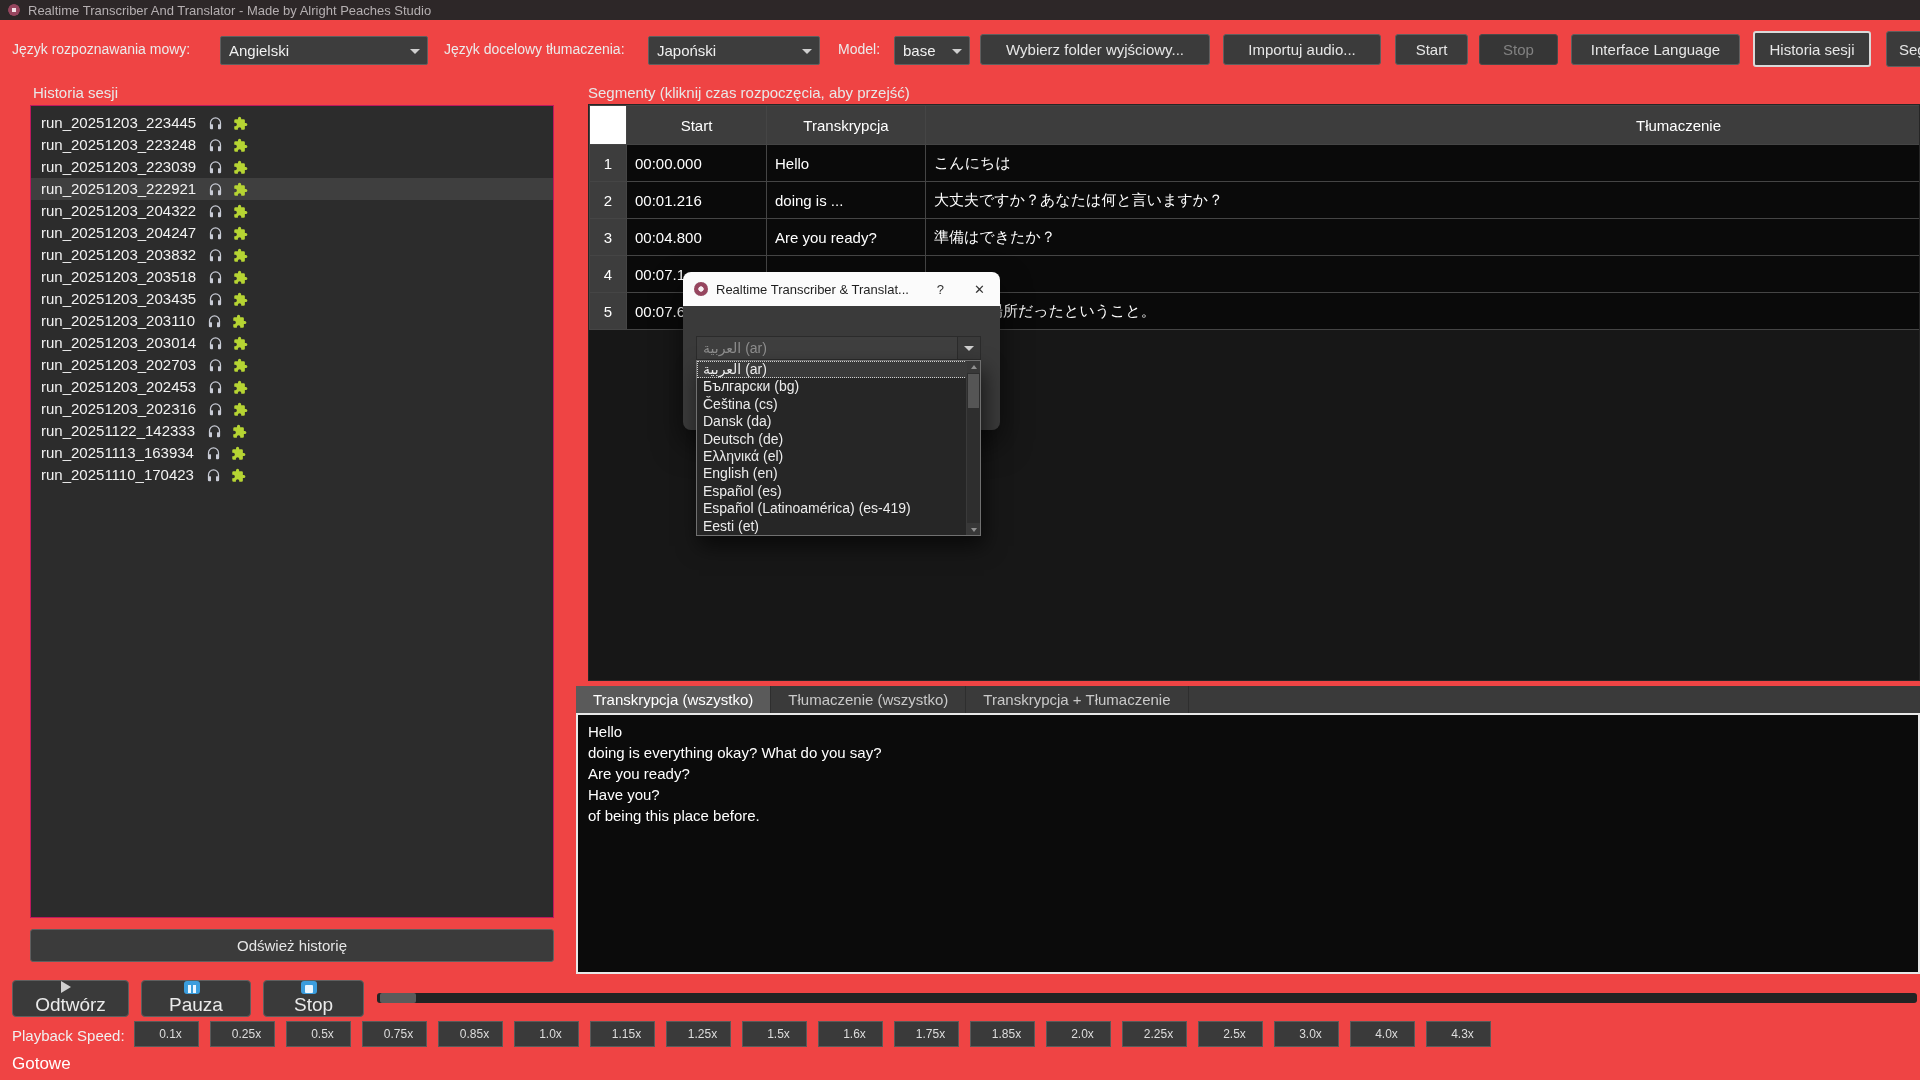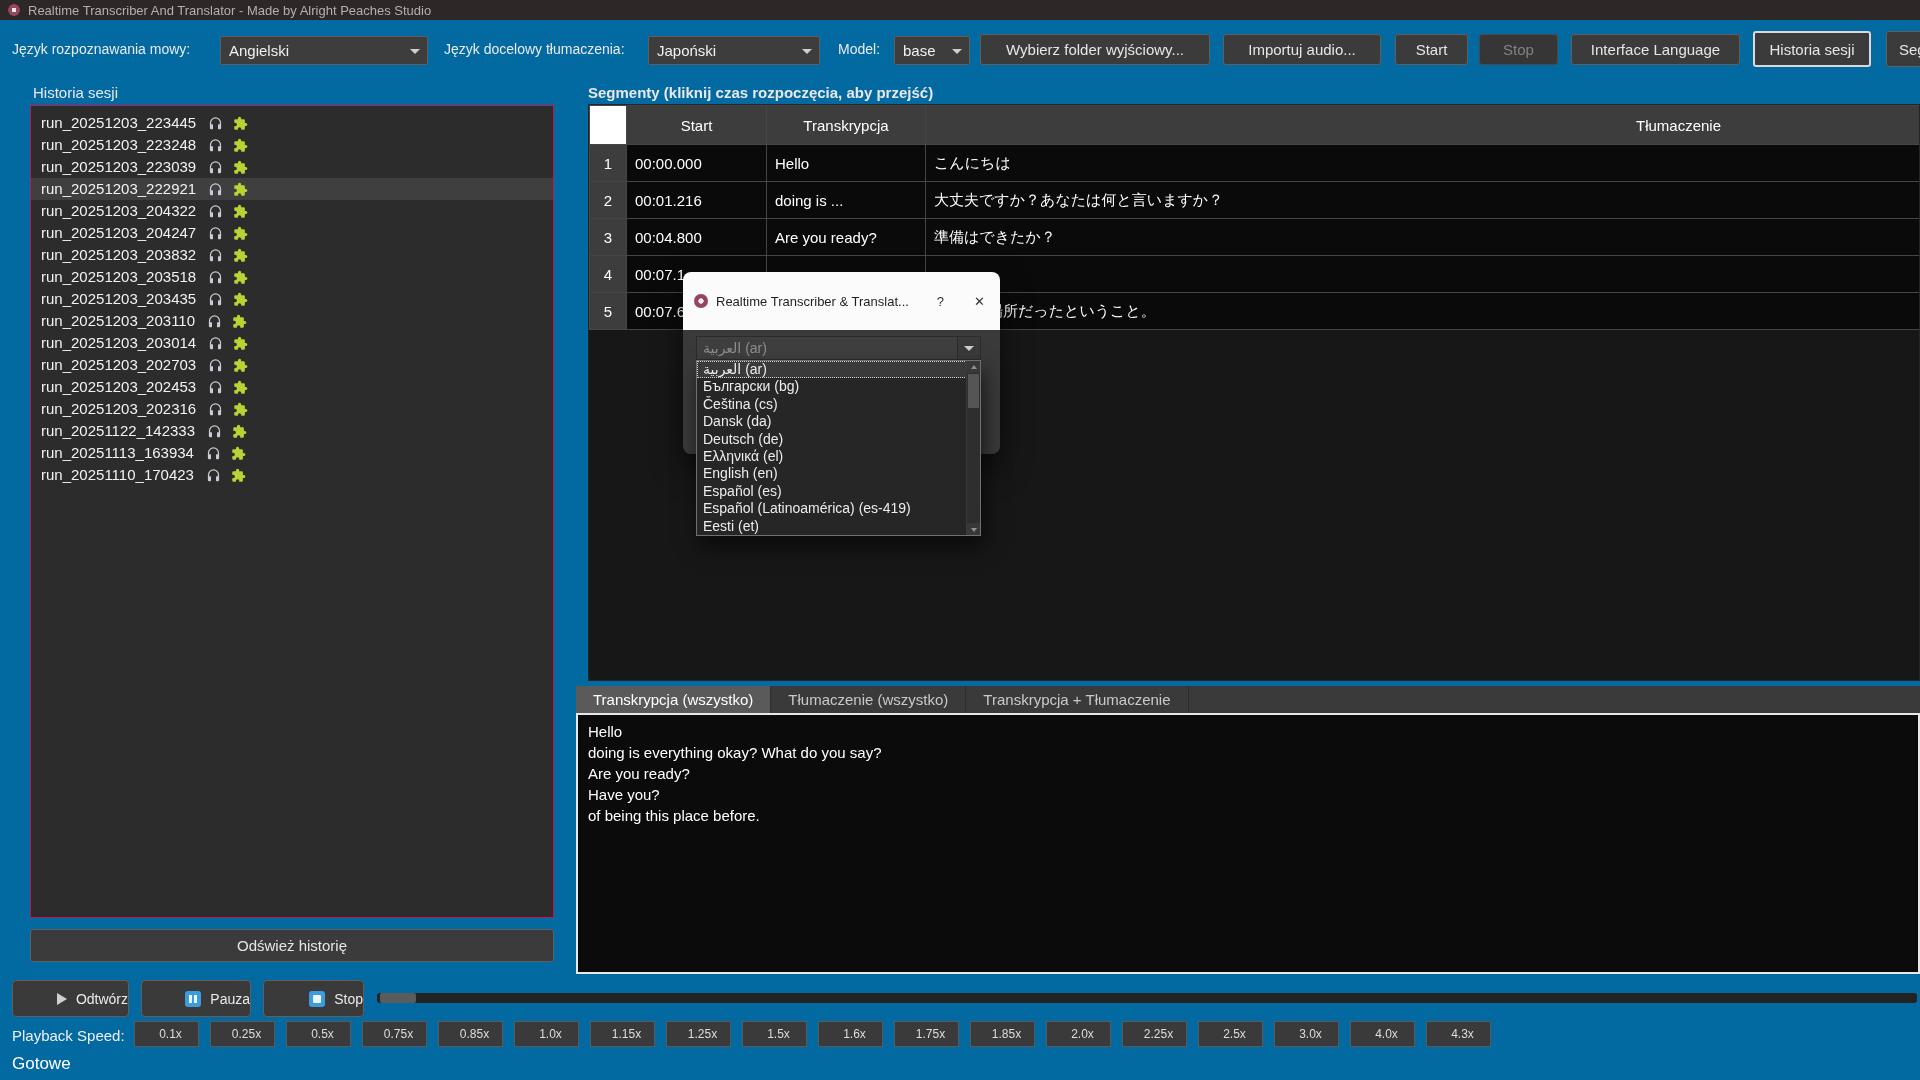--- a/index.html
+++ b/index.html
@@ -1,17 +1,17 @@
 <!DOCTYPE html>
 <html><head>
 <meta charset="utf-8">
 <style>
   html,body{margin:0;padding:0;background:#1e1e1e;}
   body{font-family:"Liberation Sans","DejaVu Sans",sans-serif;}
-  .screen{position:relative;width:1920px;height:1080px;background:#0369a1;overflow:hidden;}
+  .screen{position:relative;width:1920px;height:1080px;background:#ef4444;overflow:hidden;}
 
   
   .titlebar{position:absolute;left:0;top:0;width:1920px;height:20px;background:#2d2728;display:flex;align-items:center;}
   .app-icon{width:12px;height:12px;border-radius:50%;margin-left:8px;flex:0 0 auto;
     background:radial-gradient(circle,#f2e4e9 0 26%,#96455e 30% 68%,#5f2339 72% 100%);}
   .titlebar-text{margin-left:8px;font-size:13px;color:#b5afb1;white-space:nowrap;}
 
   
   .tb-label{position:absolute;font-size:14px;color:#ebebeb;white-space:nowrap;}
   .combo{position:absolute;background:#3d3d3d;border:1px solid #5f5f5f;border-radius:2px;color:#f0f0f0;font-size:15px;}
@@ -42,21 +42,21 @@
   .seg-table th{height:39px;background:#3d3d3d;text-align:center;}
   .seg-table th.corner{background:#ffffff;}
   .seg-table td{height:37px;background:#0a0a0a;text-align:left;}
   .seg-table td.num{background:#3d3d3d;text-align:center;padding:0;}
   .seg-table td.offset{padding-left:62px;}
   .col-n{width:37px;} .col-start{width:140px;} .col-tr{width:159px;} .col-tl{width:1506px;}
 
   
   .dialog{position:absolute;left:683px;top:272px;width:317px;z-index:20;border-radius:8px;
     box-shadow:0 14px 30px rgba(0,0,0,.55);}
-  .dlg-titlebar{height:26px;background:#fbfbfb;border-radius:8px 8px 0 0;display:flex;align-items:center;padding:16px 11px;}
+  .dlg-titlebar{height:26px;background:#fbfbfb;border-radius:8px 8px 0 0;display:flex;align-items:center;padding:4px 11px;}
   .dlg-icon{width:14px;height:14px;border-radius:50%;flex:0 0 auto;
     background:radial-gradient(circle,#f6eef1 0 24%,#96455e 30% 68%,#5f2339 72% 100%);}
   .dlg-title{margin-left:8px;font-size:13px;color:#1f1f1f;flex:1;white-space:nowrap;overflow:hidden;}
   .dlg-help{font-size:13px;color:#333;margin-left:10px;}
   .dlg-close{font-size:13px;color:#333;margin-left:30px;margin-right:4px;}
   .dlg-body{height:124px;background:#3a3a3a;border-radius:0 0 8px 8px;position:relative;}
   .dlg-prompt{position:absolute;left:15px;top:28px;font-size:15px;color:#ffffff;white-space:nowrap;}
   .dlg-combo{position:absolute;left:13px;top:64px;width:285px;height:24px;background:#3f3f3f;
     border:1px solid #2b2b2b;box-sizing:border-box;}
   .dlg-combo-value{position:absolute;left:6px;top:0;bottom:0;right:26px;display:flex;align-items:center;
@@ -83,21 +83,21 @@
   .tabbar{position:absolute;left:576px;top:686px;width:1344px;height:27px;background:#3a3a3a;display:flex;}
   .tab{height:27px;display:inline-flex;align-items:center;padding:0 17px;font-size:15px;color:#c9c9c9;
     border-right:1px solid #2e2e2e;white-space:nowrap;}
   .tab.active{background:#5a5a5a;color:#ffffff;}
   .text-panel{position:absolute;left:576px;top:713px;width:1344px;height:261px;background:#0b0b0b;
     border:2px solid #e8e8e8;box-sizing:border-box;padding:6px 10px;font-size:15px;line-height:21px;
     color:#ffffff;white-space:pre-line;overflow:hidden;}
 
   
   .media-btn{position:absolute;height:37px;background:#3a3a3a;border:1px solid #5f5f5f;border-radius:4px;
-    color:#eaeaea;font-size:14px;display:flex;align-items:center;justify-content:flex-end;box-sizing:border-box;}
+    color:#eaeaea;font-size:19px;display:flex;align-items:center;justify-content:space-between;box-sizing:border-box;flex-direction:column;}
   .icon-play{width:0;height:0;border-top:6px solid transparent;border-bottom:6px solid transparent;
     border-left:10px solid #d0d0d0;margin-right:9px;}
   .icon-pause{position:relative;width:16px;height:16px;background:#3b9ddd;border-radius:3px;margin-right:9px;}
   .icon-pause:before,.icon-pause:after{content:"";position:absolute;top:4px;width:3px;height:8px;background:#eaf6ff;}
   .icon-pause:before{left:4px;} .icon-pause:after{left:9px;}
   .icon-stop{position:relative;width:16px;height:16px;background:#3b9ddd;border-radius:3px;margin-right:9px;}
   .icon-stop:before{content:"";position:absolute;left:4px;top:4px;width:8px;height:8px;background:#eaf6ff;border-radius:1px;}
   .seek-slider{position:absolute;left:377px;top:993px;width:1540px;height:10px;background:#232323;border-radius:3px;}
   .seek-handle{position:absolute;left:3px;top:0;width:36px;height:10px;background:#5b5b5b;border-radius:2px;}
   .speed-label{position:absolute;left:12px;top:1027px;font-size:15px;color:#f0f0f0;text-align:right;}
@@ -307,21 +307,21 @@
         <svg class="hp-icon" width="15" height="15" viewBox="0 0 24 24" fill="#c9ccd6">
           <path d="M12 2a9 9 0 0 0-9 9v8a2 2 0 0 0 2 2h2a1 1 0 0 0 1-1v-6a1 1 0 0 0-1-1H5v-2a7 7 0 0 1 14 0v2h-2a1 1 0 0 0-1 1v6a1 1 0 0 0 1 1h2a2 2 0 0 0 2-2v-8a9 9 0 0 0-9-9z"></path>
         </svg>
         <svg class="pz-icon" width="15" height="15" viewBox="0 0 24 24" fill="#b6d433">
           <path d="M20.5 11H19V7a2 2 0 0 0-2-2h-4V3.5a2.5 2.5 0 0 0-5 0V5H4a2 2 0 0 0-2 2v3.8h1.5a2.7 2.7 0 0 1 0 5.4H2V20a2 2 0 0 0 2 2h3.8v-1.5a2.7 2.7 0 0 1 5.4 0V22H17a2 2 0 0 0 2-2v-4h1.5a2.5 2.5 0 0 0 0-5z"></path>
         </svg>
       </div>
     </div>
   <div class="btn" style="left:30px;top:929px;width:524px;height:33px;">Odśwież historię</div>
 
-  <span class="panel-caption" style="left:588px;top:84px;position:absolute;font-weight:bold;">Segmenty (kliknij czas rozpoczęcia, aby przejść)</span>
+  <span class="panel-caption" style="left:588px;top:84px;position:absolute;">Segmenty (kliknij czas rozpoczęcia, aby przejść)</span>
   <div class="seg-wrap">
     <table class="seg-table">
       <colgroup>
           <col class="col-n">
           <col class="col-start">
           <col class="col-tr">
           <col class="col-tl">
         </colgroup>
       <thead>
         <tr>

